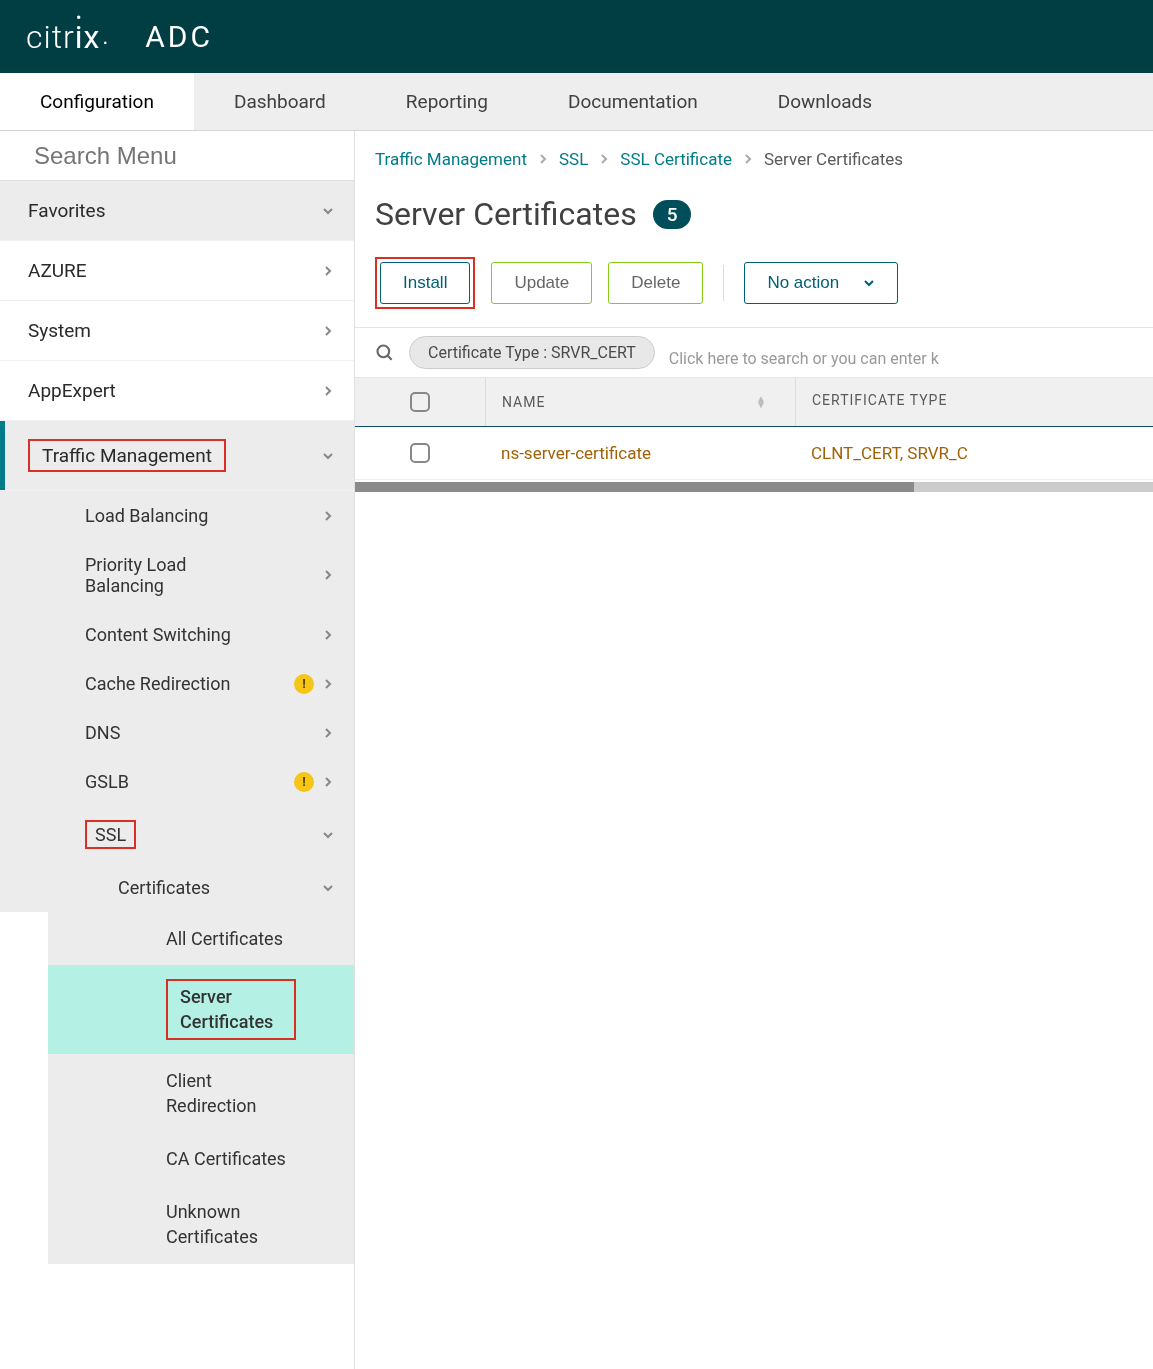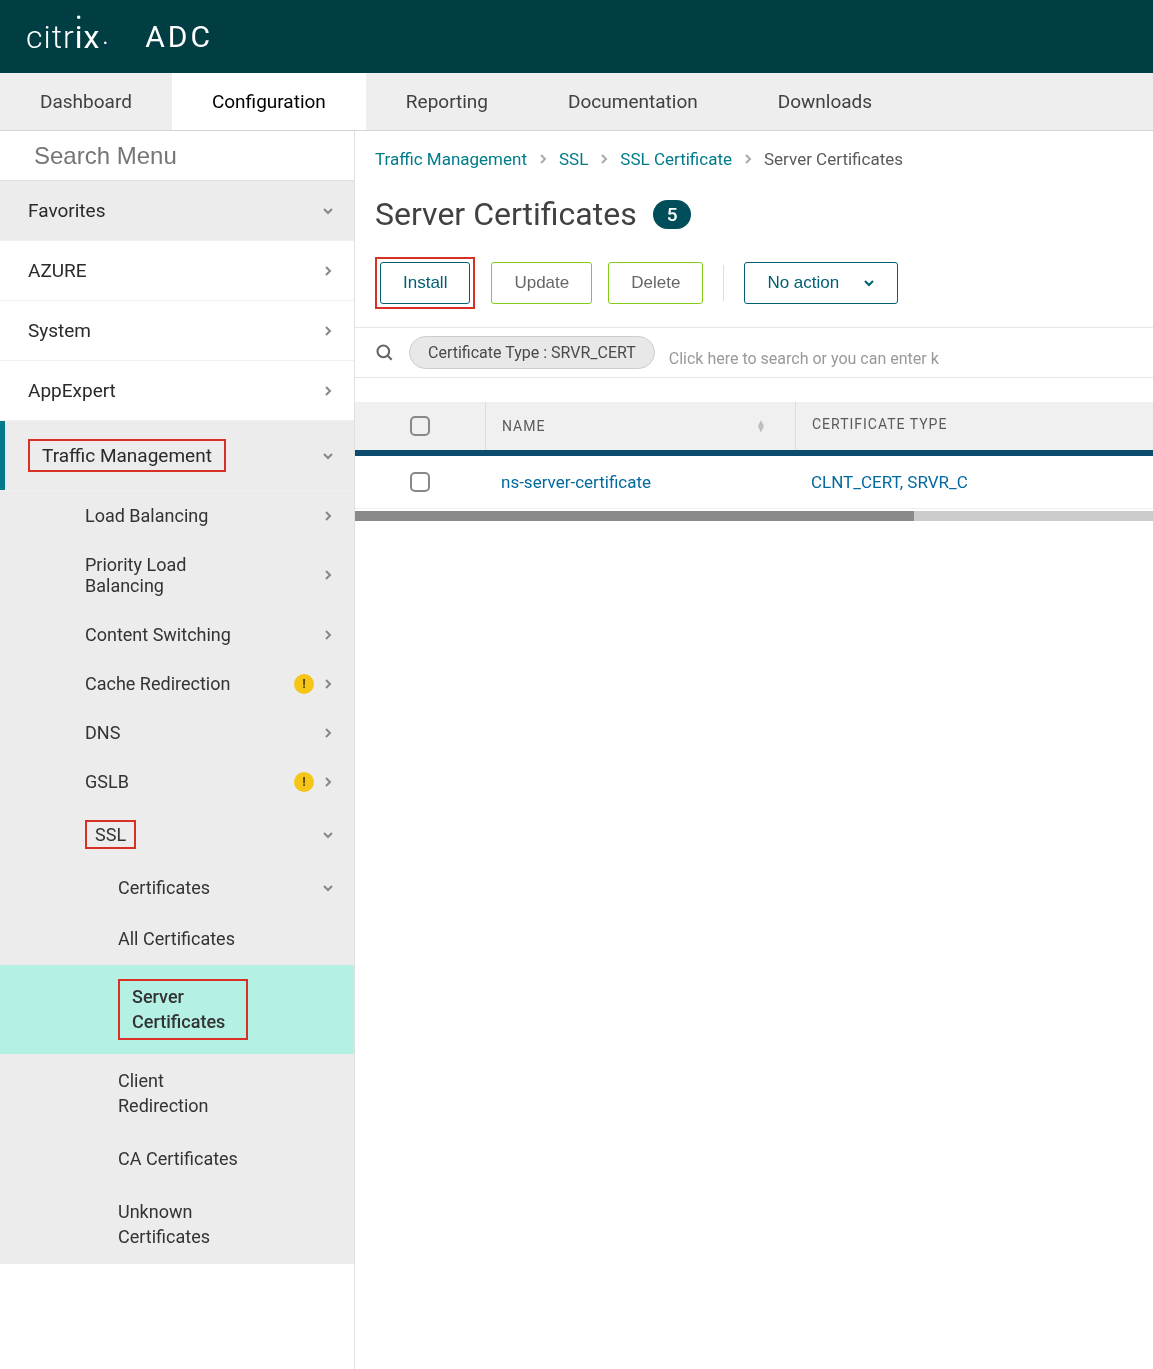--- a/index.html
+++ b/index.html
@@ -18,21 +18,21 @@
     .sidebar { width: 355px; background: #fff; border-right: 1px solid #e0e0e0; overflow-y: auto; }
     .search-box { display: flex; align-items: center; padding: 12px 20px; border-bottom: 1px solid #e0e0e0; height: 50px; }
     .search-icon { width: 24px; height: 24px; color: #555; margin-right: 14px; }
     .search-input { border: none; outline: none; font-size: 24px; color: #888; flex: 1; background: transparent; }
     
     .nav-item { display: flex; align-items: center; justify-content: space-between; padding: 18px 20px 18px 28px; font-size: 19px; color: #2a2a2a; cursor: pointer; border-bottom: 1px solid #f0f0f0; }
     .nav-item.favorites { background: #ececec; }
     .nav-item.section-header { background: #ececec; }
     .nav-sub-item { display: flex; align-items: center; justify-content: space-between; padding: 14px 20px 14px 85px; font-size: 18px; color: #333; cursor: pointer; background: #ececec; }
     .nav-sub-sub-item { display: flex; align-items: center; justify-content: space-between; padding: 14px 20px 14px 118px; font-size: 18px; color: #333; cursor: pointer; background: #ececec; }
-    .nav-sub-sub-sub-item { display: flex; align-items: center; padding: 14px 20px 14px 118px; font-size: 18px; color: #333; cursor: pointer; background: #ececec; line-height: 1.4; }
+    .nav-sub-sub-sub-item { display: flex; align-items: center; padding: 14px 20px 14px 118px; font-size: 18px; color: #333; cursor: pointer; background: #ececec; line-height: 1.4; margin-left: 48px; }
     .nav-sub-sub-sub-item.selected { background: #b4f0e4; font-weight: 500; }
     
     .chevron { width: 12px; height: 12px; }
     .warn-icon { width: 20px; height: 20px; background: #f5c518; border-radius: 50%; display: inline-flex; align-items: center; justify-content: center; margin-right: 6px; font-size: 13px; font-weight: bold; color: #5a4200; }
     .icon-group { display: flex; align-items: center; gap: 2px; }
     
     .red-highlight { border: 2px solid #d93025; padding: 3px 12px; display: inline-block; }
     .ssl-red-highlight { border: 2px solid #d93025; padding: 2px 8px; display: inline-block; }
     
     .tm-row { position: relative; }
@@ -55,29 +55,29 @@
     .btn-secondary { border: 1px solid #84cc16; color: #666; background: #fff; }
     .btn-noaction { border: 1.5px solid #006073; color: #006073; background: #fff; display: flex; align-items: center; gap: 24px; }
     .vdiv { width: 1px; height: 36px; background: #ddd; margin: 0 4px; }
     
     .filter-row { display: flex; align-items: center; padding: 8px 20px; background: #fff; border-top: 1px solid #e5e5e5; border-bottom: 1px solid #e5e5e5; gap: 14px; }
     .filter-search-icon { width: 20px; height: 20px; color: #666; }
     .filter-chip { background: #e8e8e8; border: 1px solid #ccc; border-radius: 18px; padding: 6px 18px; font-size: 16px; color: #4a4a4a; }
     .filter-hint { color: #999; font-size: 16px; margin-top: 12px; }
     
     .table { width: 100%; }
-    .table-header { display: flex; background: #f0f0f0; border-bottom: 6px solid #0c4a6e; margin-top: 24px; }
+    .table-header { display: flex; background: #f0f0f0; border-bottom: 1px solid #0c4a6e; }
     .th { padding: 14px 16px; font-size: 14px; color: #5a5a5a; letter-spacing: 1px; text-align: left; }
     .th-check { width: 130px; display: flex; justify-content: center; align-items: center; }
     .th-name { flex: 0 0 310px; display: flex; align-items: center; justify-content: space-between; border-left: 1px solid #ddd; }
     .th-type { flex: 1; border-left: 1px solid #ddd; }
     .sort-arrows { display: flex; flex-direction: column; margin-right: 12px; line-height: 0.6; color: #bbb; font-size: 10px; }
     
     .table-row { display: flex; border-bottom: 1px solid #eee; }
-    .td { padding: 16px 16px; font-size: 17px; color: #0369a1; }
+    .td { padding: 16px 16px; font-size: 17px; color: #a16207; }
     .td-check { width: 130px; display: flex; justify-content: center; align-items: center; }
     .td-name { flex: 0 0 310px; }
     .td-type { flex: 1; }
     
     .checkbox { width: 20px; height: 20px; border: 2px solid #888; border-radius: 5px; cursor: pointer; }
     .scroll-track { height: 10px; background: #ccc; margin-top: 2px; }
     .scroll-track-inner { height: 100%; width: 70%; background: #8a8a8a; }
   </style>
 </head>
 <body>
@@ -86,22 +86,22 @@
   <div class="citrix-logo">
     <span style="font-weight:300">citr</span>
       <span style="position:relative;display:inline-block">i<span style="position:absolute;left:50%;transform:translateX(-50%);top:-10px;font-size:16px">•</span></span>
       <span>x</span>
       <span style="font-size:22px;margin-left:2px">.</span>
   </div>
   <div class="adc-text">ADC</div>
 </div>
 
 <div class="main-tabs">
+  <div class="main-tab active">Configuration</div>
   <div class="main-tab">Dashboard</div>
-  <div class="main-tab active">Configuration</div>
   <div class="main-tab">Reporting</div>
   <div class="main-tab">Documentation</div>
   <div class="main-tab">Downloads</div>
 </div>
 
 <div class="content-area">
   <div class="sidebar">
     <div class="search-box">
       <svg class="search-icon" viewBox="0 0 24 24" fill="none" stroke="currentColor" stroke-width="2.5">
           <circle cx="10" cy="10" r="7"></circle>

